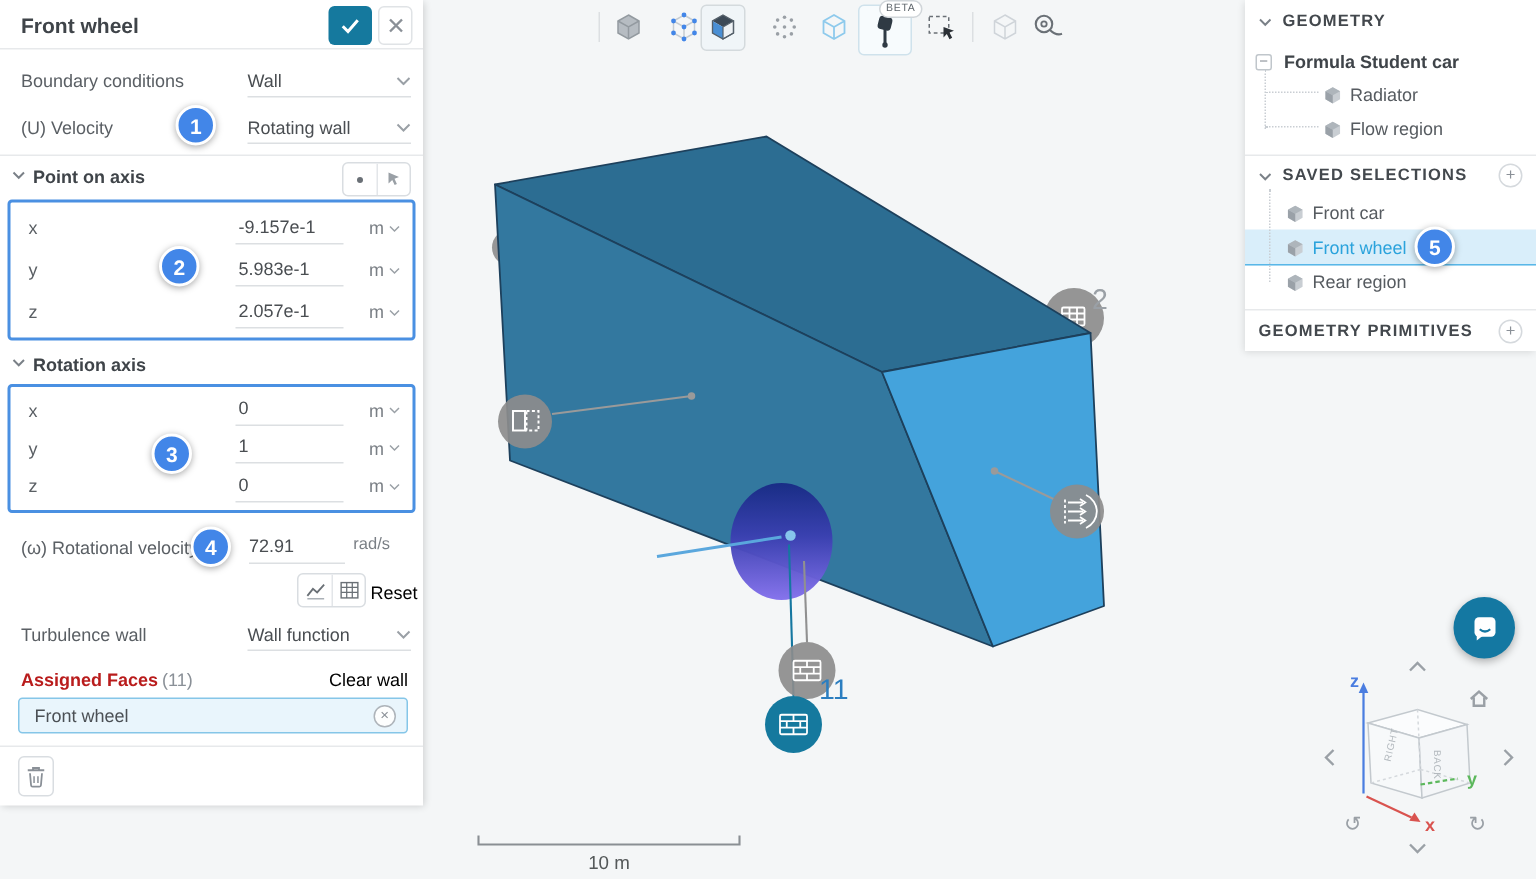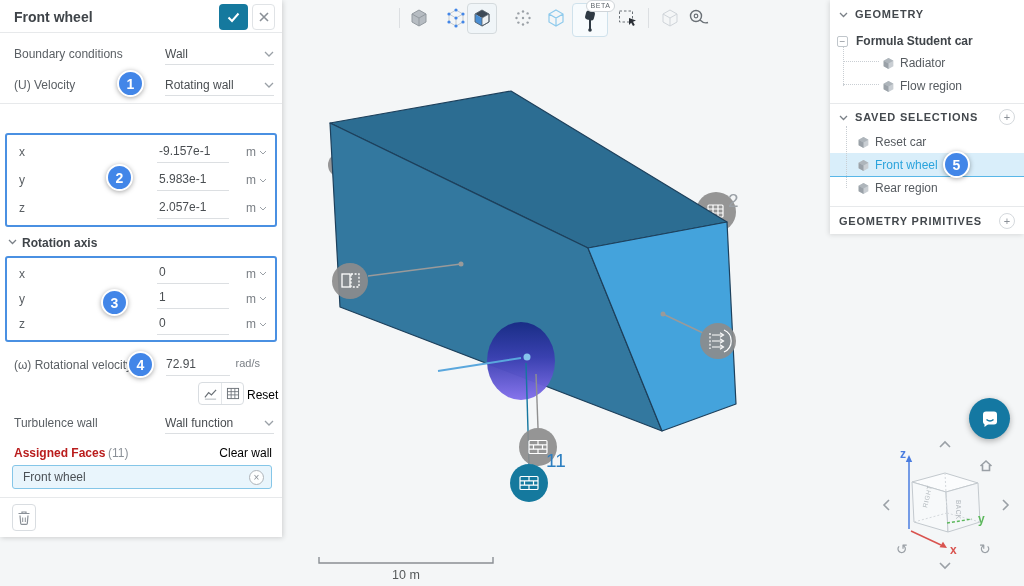--- a/index.html
+++ b/index.html
@@ -309,20 +309,38 @@
       <div class="sel">
         <span class="sel-val">Rotating wall</span>
         <svg class="chev" width="10" height="6" viewBox="0 0 10 6">
             <path d="M1 1 l4 4 4-4" fill="none" stroke="#9aa0a6" stroke-width="1.3"></path>
           </svg>
       </div>
     </div>
 
     <div class="divider" style="top:103px"></div>
 
+    <div class="section-hd" style="top:106px">
+      <svg class="section-caret" width="9" height="6" viewBox="0 0 9 6">
+          <path d="M1 1 l3.5 3.5 L8 1" fill="none" stroke="#7a8087" stroke-width="1.3"></path>
+        </svg>
+      <span class="section-lbl">Point on axis</span>
+      <div class="btn-pair" style="right:8px;top:2px">
+        <div class="cell">
+          <svg width="8" height="8" viewBox="0 0 8 8">
+              <circle cx="4" cy="4" r="2" fill="#6a7076"></circle>
+            </svg>
+        </div>
+        <div class="cell">
+          <svg width="11" height="11" viewBox="0 0 11 11">
+              <path d="M2 1 l7 3 -3 1.2 1.6 3.4 -1.5 .8 -1.6 -3.4 -2.5 2.3 z" fill="#9aa0a6"></path>
+            </svg>
+        </div>
+      </div>
+    </div>
 
     <div class="group-box" style="top:133px;height:94px">
       <div class="axrow">
         <span class="axlbl">x</span>
         <div class="axfield"><span>-9.157e-1</span></div>
         <div class="unitbox">
             <span>m</span>
             <svg width="8" height="5" viewBox="0 0 8 5">
               <path d="M1 1 l3 3 3-3" fill="none" stroke="#9aa0a6"></path>
             </svg>
@@ -502,21 +520,21 @@
     </div>
 
     <div class="dotted-v" style="left:16px;top:126px;height:62px"></div>
 
     <div class="rp-row" style="top:131px">
       <svg class="abs" style="left:27px" width="13" height="13" viewBox="0 0 24 24">
         <path d="M12 2 l9 5 v10 l-9 5 -9 -5 V7 z" fill="#c9ced3"></path>
           <path d="M12 2 l9 5 -9 5 -9 -5 z" fill="#aeb5bb"></path>
           <path d="M12 12 v10 l-9 -5 V7 z" fill="#9aa1a8"></path>
       </svg>
-      <span class="rp-item-lbl" style="position:absolute;left:45px">Reset car</span>
+      <span class="rp-item-lbl" style="position:absolute;left:45px">Front car</span>
     </div>
     <div class="rp-row" style="top:154px">
       <svg class="abs" style="left:27px" width="13" height="13" viewBox="0 0 24 24">
         <path d="M12 2 l9 5 v10 l-9 5 -9 -5 V7 z" fill="#c9ced3"></path>
           <path d="M12 2 l9 5 -9 5 -9 -5 z" fill="#aeb5bb"></path>
           <path d="M12 12 v10 l-9 -5 V7 z" fill="#9aa1a8"></path>
       </svg>
       <span class="rp-item-lbl" style="position:absolute;left:45px;color:#2ba3dc">Front wheel</span>
     </div>
     <div class="rp-row" style="top:177px">

